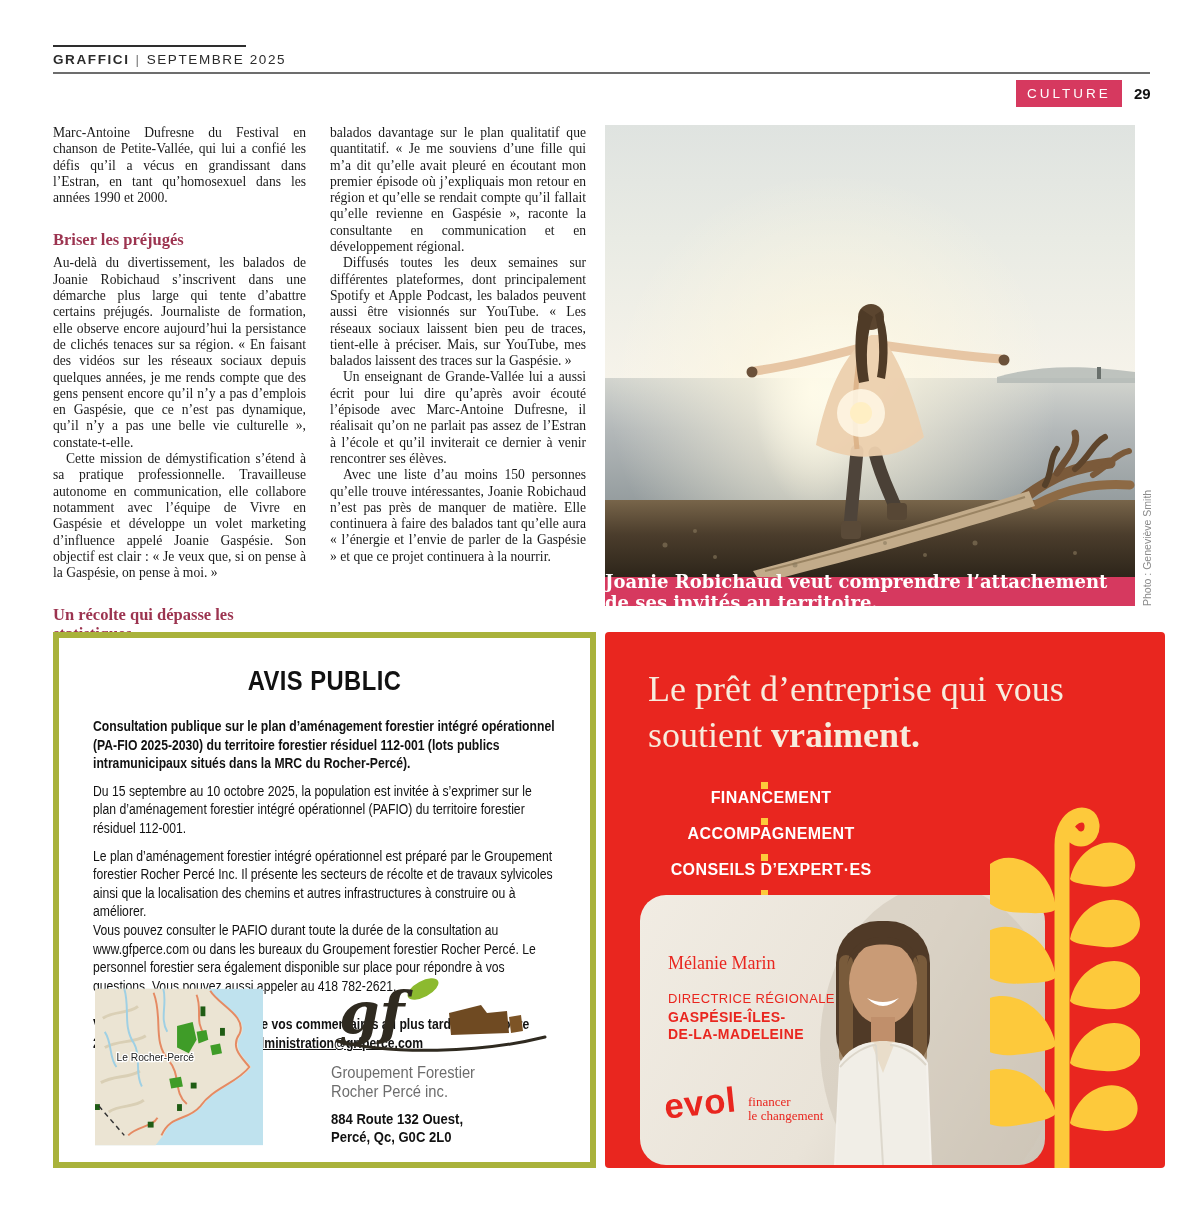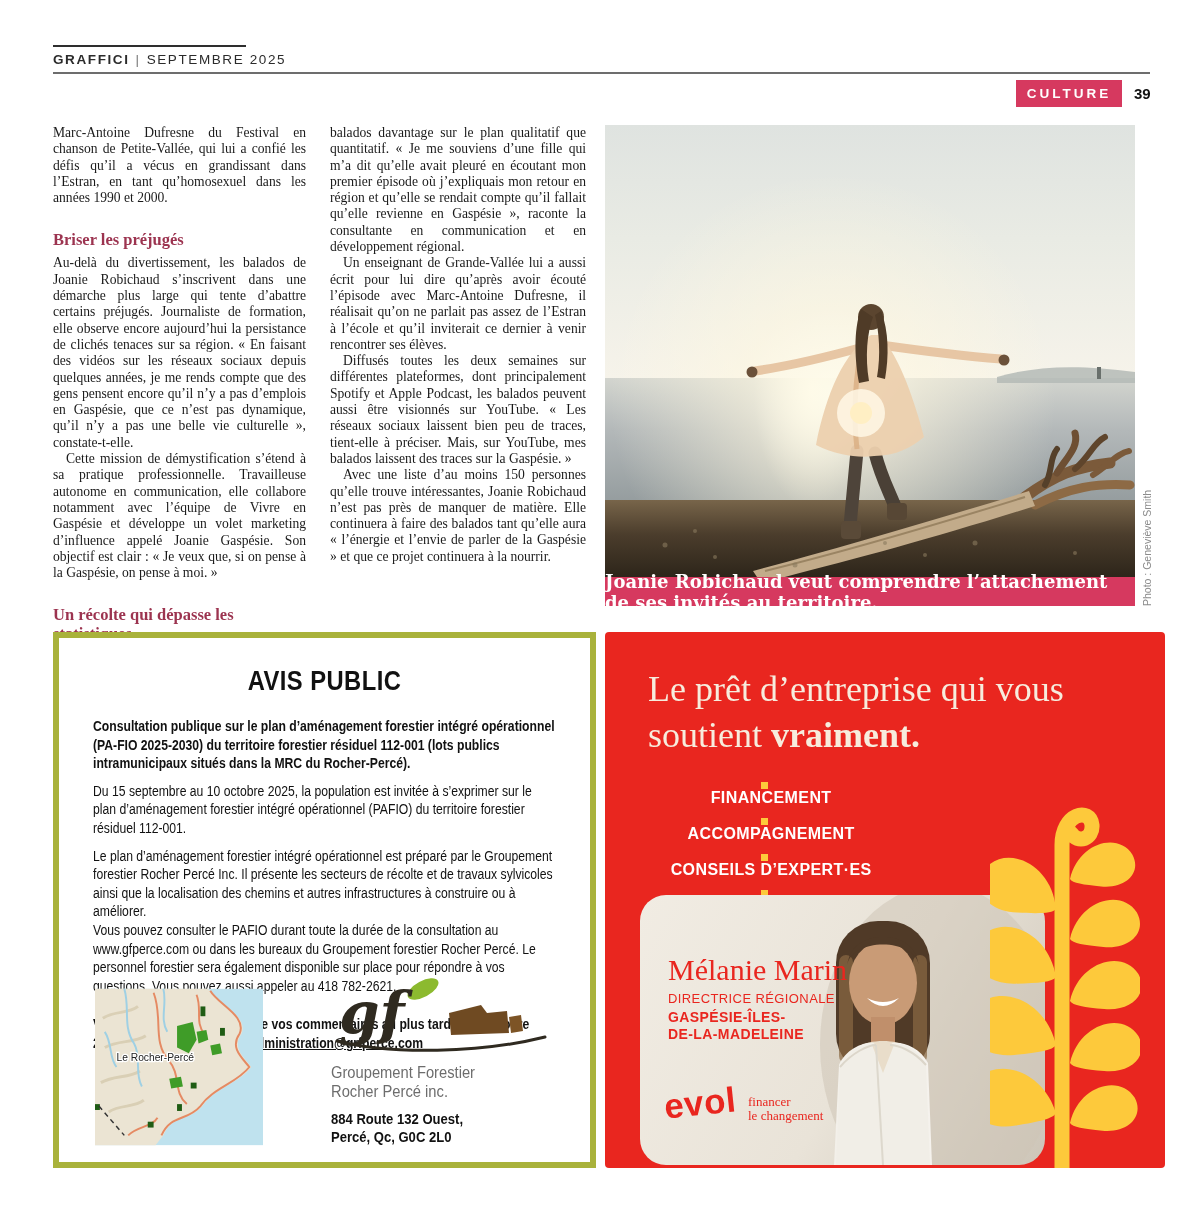--- a/index.html
+++ b/index.html
@@ -9,21 +9,21 @@
 
   
   .rule-short { position:absolute; left:53px; top:45px; width:193px; height:2px; background:#2e2e2e; }
   .masthead { position:absolute; left:53px; top:52px; font-family:"Liberation Sans", sans-serif;
               font-size:13.5px; letter-spacing:1.6px; color:#2b2b2b; }
   .masthead .brand { font-weight:bold; }
   .masthead .sep { color:#777; padding:0 6px; }
   .rule-long { position:absolute; left:53px; top:72px; width:1097px; height:2px; background:#6d6d6d; }
   .culture-badge { position:absolute; left:1016px; top:80px; width:106px; height:27px;
                    background:#d6395f; color:#fff; font-family:"Liberation Sans", sans-serif;
-                   font-weight:bold; font-size:13.5px; letter-spacing:3px; display:flex;
+                   font-weight:normal; font-size:13.5px; letter-spacing:3px; display:flex;
                    align-items:center; justify-content:center; }
   .page-num { position:absolute; left:1134px; top:85px; font-family:"Liberation Sans", sans-serif;
               font-weight:bold; font-size:15px; color:#111; }
 
   
   .col { position:absolute; top:125px; font-size:13.6px; line-height:16.3px; text-align:justify; }
   .col1 { left:53px;  width:253px; }
   .col2 { left:330px; width:256px; }
   .col p.indent { text-indent:13px; }
   .article-h { font-family:"Liberation Serif", serif; font-weight:bold; color:#9c3450;
@@ -78,21 +78,21 @@
                    font-size:36px; line-height:46px; font-weight:400; }
   .evol-headline strong { font-weight:bold; }
   .evol-bullets { position:absolute; left:49px; top:150px; }
   .evol-bullet { display:flex; align-items:center; margin-bottom:11px;flex-direction:column; }
   .bullet-sq { width:7px; height:7px; background:#fdc93b; margin-right:13px; flex:0 0 auto; }
   .evol-bullet span { color:#fff; font-weight:bold; font-size:16px; letter-spacing:0.4px; }
   .evol-card { position:absolute; left:35px; top:263px; width:405px; height:270px;
                border-radius:26px; overflow:hidden;
                background:linear-gradient(120deg,#f1ece3 0%,#e9e3d8 55%,#cdc5b8 100%); }
   .card-name { position:absolute; left:28px; top:58px; font-family:"Liberation Serif", serif;
-               color:#e9261f; font-size:30px; }
+               color:#e9261f; font-size:18px; }
   .card-title { position:absolute; left:28px; top:96px; color:#e9261f; font-size:13px;
                 letter-spacing:0.4px; }
   .card-region { position:absolute; left:28px; top:114px; color:#e9261f; font-size:14px;
                  font-weight:bold; letter-spacing:0.4px; line-height:17px; }
   .evol-logo { position:absolute; left:24px; top:188px; color:#e9261f; font-weight:800;
                font-size:35px; transform:rotate(-6deg); letter-spacing:0.5px; }
   .evol-tagline { position:absolute; left:108px; top:200px; color:#e9261f;
                   font-family:Liberation Serif, serif; font-size:13px; line-height:14px; }
   .plant { position:absolute; left:385px; top:155px; width:150px; height:381px; }
 </style>
@@ -100,35 +100,35 @@
 <body>
 
 <div class="page">
 
   <div class="rule-short"></div>
   <div class="masthead">
     <span class="brand">GRAFFICI</span><span class="sep">|</span><span class="issue">SEPTEMBRE 2025</span>
   </div>
   <div class="rule-long"></div>
   <div class="culture-badge">CULTURE</div>
-  <div class="page-num">39</div>
+  <div class="page-num">29</div>
 
   <div class="col col1">
     <p>Marc-Antoine Dufresne du Festival en chanson de Petite-Vallée, qui lui a confié les défis qu’il a vécus en grandissant dans l’Estran, en tant qu’homosexuel dans les années 1990 et 2000.</p>
     <h2 class="article-h">Briser les préjugés</h2>
     <p>Au-delà du divertissement, les balados de Joanie Robichaud s’inscrivent dans une démarche plus large qui tente d’abattre certains préjugés. Journaliste de formation, elle observe encore aujourd’hui la persistance de clichés tenaces sur sa région. « En faisant des vidéos sur les réseaux sociaux depuis quelques années, je me rends compte que des gens pensent encore qu’il n’y a pas d’emplois en Gaspésie, que ce n’est pas dynamique, qu’il n’y a pas une belle vie culturelle », constate-t-elle.</p>
     <p class="indent">Cette mission de démystification s’étend à sa pratique professionnelle. Travailleuse autonome en communication, elle collabore notamment avec l’équipe de Vivre en Gaspésie et développe un volet marketing d’influence appelé Joanie Gaspésie. Son objectif est clair : « Je veux que, si on pense à la Gaspésie, on pense à moi. »</p>
     <h2 class="article-h">Un récolte qui dépasse les statistiques</h2>
     <p>Avec environ 200 écoutes par épisode, Joanie Robichaud mesure le succès de sa série de</p>
   </div>
 
   <div class="col col2">
     <p>balados davantage sur le plan qualitatif que quantitatif. « Je me souviens d’une fille qui m’a dit qu’elle avait pleuré en écoutant mon premier épisode où j’expliquais mon retour en région et qu’elle se rendait compte qu’il fallait qu’elle revienne en Gaspésie », raconte la consultante en communication et en développement régional.</p>
+    <p class="indent">Diffusés toutes les deux semaines sur différentes plateformes, dont principalement Spotify et Apple Podcast, les balados peuvent aussi être visionnés sur YouTube. « Les réseaux sociaux laissent bien peu de traces, tient-elle à préciser. Mais, sur YouTube, mes balados laissent des traces sur la Gaspésie. »</p>
     <p class="indent">Un enseignant de Grande-Vallée lui a aussi écrit pour lui dire qu’après avoir écouté l’épisode avec Marc-Antoine Dufresne, il réalisait qu’on ne parlait pas assez de l’Estran à l’école et qu’il inviterait ce dernier à venir rencontrer ses élèves.</p>
-    <p class="indent">Diffusés toutes les deux semaines sur différentes plateformes, dont principalement Spotify et Apple Podcast, les balados peuvent aussi être visionnés sur YouTube. « Les réseaux sociaux laissent bien peu de traces, tient-elle à préciser. Mais, sur YouTube, mes balados laissent des traces sur la Gaspésie. »</p>
     <p class="indent">Avec une liste d’au moins 150 personnes qu’elle trouve intéressantes, Joanie Robichaud n’est pas près de manquer de matière. Elle continuera à faire des balados tant qu’elle aura « l’énergie et l’envie de parler de la Gaspésie » et que ce projet continuera à la nourrir.</p>
   </div>
 
   <figure class="photo">
     <div class="ph-sky"></div>
     <div class="ph-water"></div>
     <div class="ph-glint"></div>
     <div class="ph-sun"></div>
     <div class="ph-beach"></div>
     <svg class="ph-fig" viewBox="0 0 530 452">

